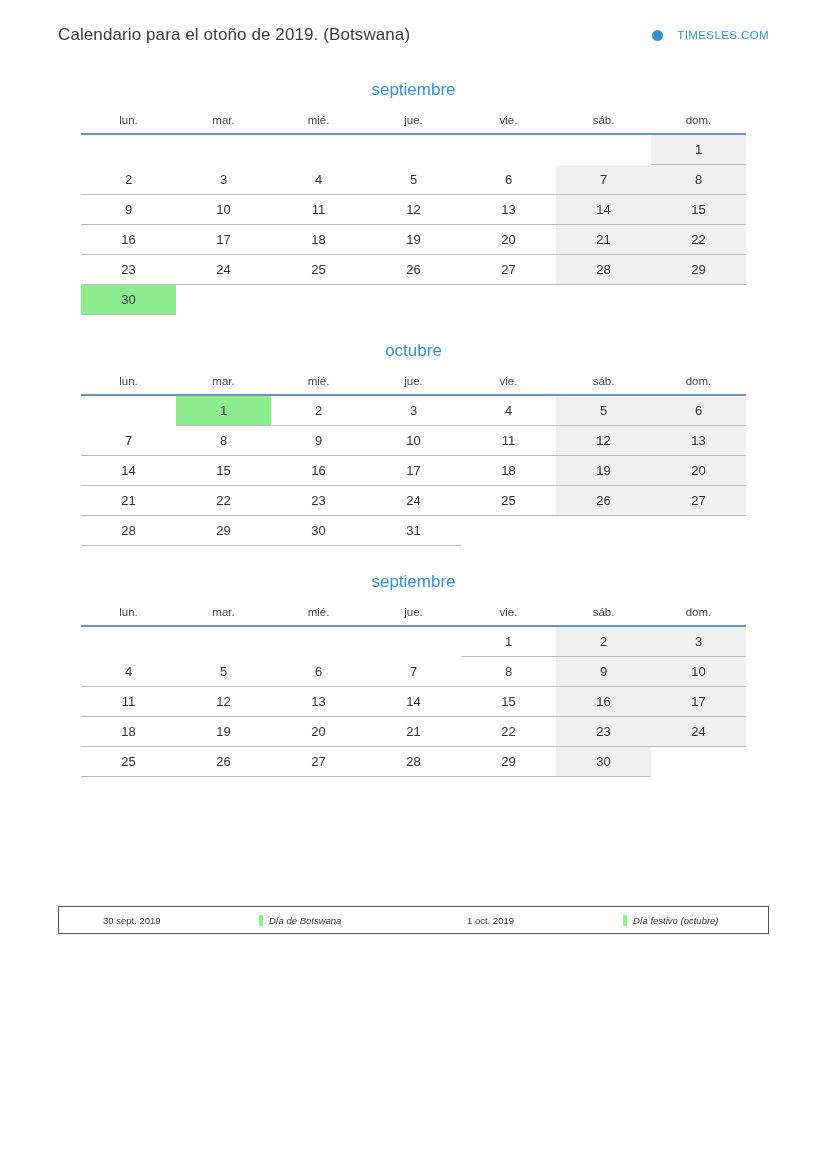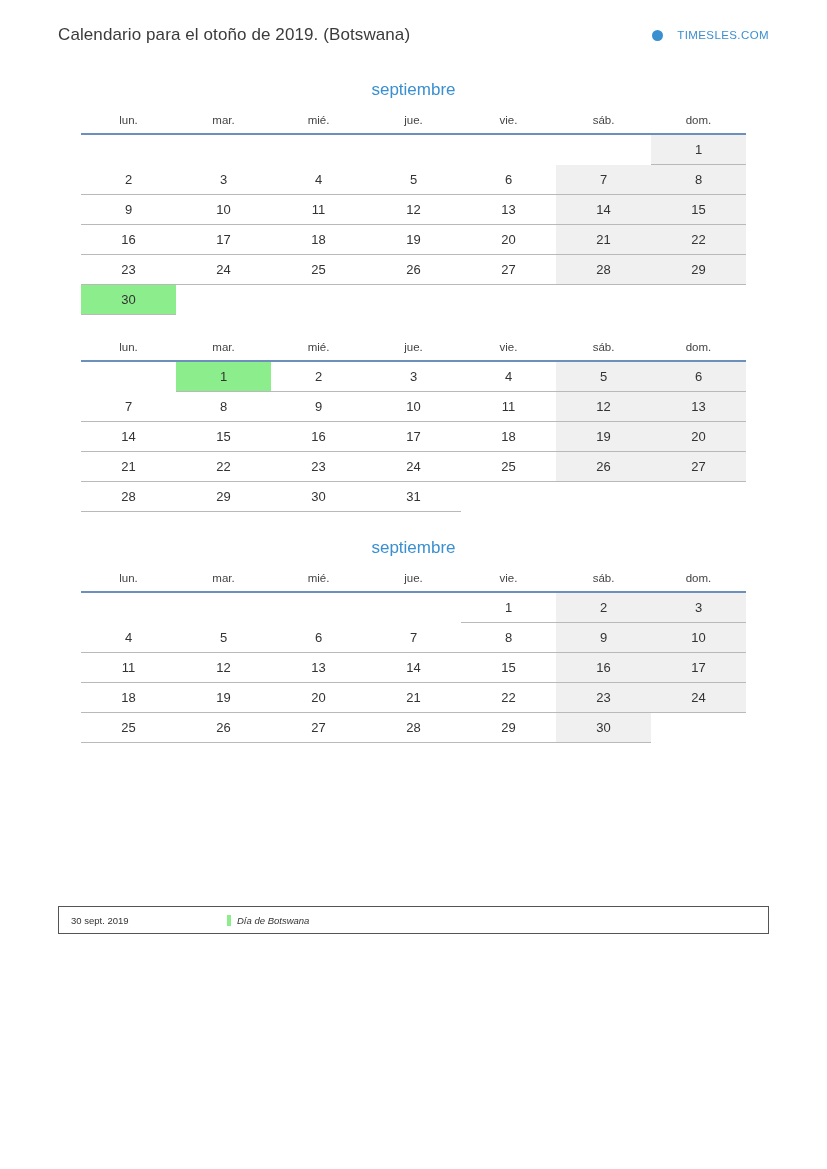--- a/index.html
+++ b/index.html
@@ -115,20 +115,21 @@
   .legend {
     position: absolute;
     left: 58px;
     top: 906px;
     width: 711px;
     height: 28px;
     border: 1px solid #555555;
     box-sizing: border-box;
     display: flex;
     align-items: center;
+    padding-left: 32px;
   }
   .legend-cell {
     display: flex;
     align-items: center;
     font-size: 9.5px;
     color: #333333;
   }
   .legend-date {
     width: 168px;
     padding-left: 12px;
@@ -311,20 +312,21 @@
                 <span class="daycell"></span>
               </td>
               <td class="empty">
                 <span class="daycell"></span>
               </td>
             </tr>
           </tbody>
         </table>
       </div>
       <div class="month-block">
+        <div class="month-name">octubre</div>
         <table class="cal">
           <thead>
             <tr>
               <th>lun.</th>
               <th>mar.</th>
               <th>mié.</th>
               <th>jue.</th>
               <th>vie.</th>
               <th>sáb.</th>
               <th>dom.</th>
@@ -583,15 +585,20 @@
         </table>
       </div>
     </div>
 
   <div class="legend">
       <div class="legend-cell">
         <span class="legend-date">30 sept. 2019</span>
         <span class="legend-swatch"></span>
         <span class="legend-label">Día de Botswana</span>
       </div>
+      <div class="legend-cell">
+        <span class="legend-date">1 oct. 2019</span>
+        <span class="legend-swatch"></span>
+        <span class="legend-label">Día festivo (octubre)</span>
+      </div>
     </div>
 
 </div>
 
 </body></html>

